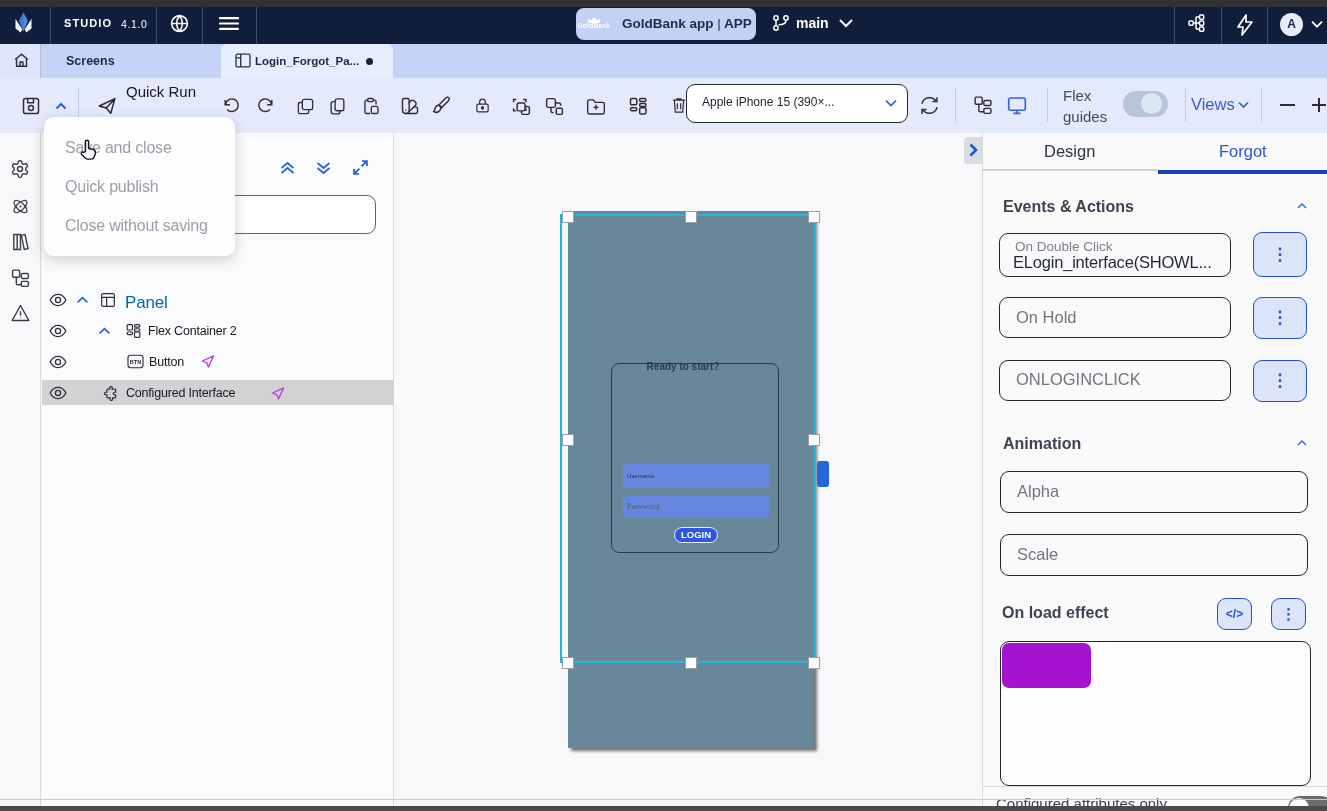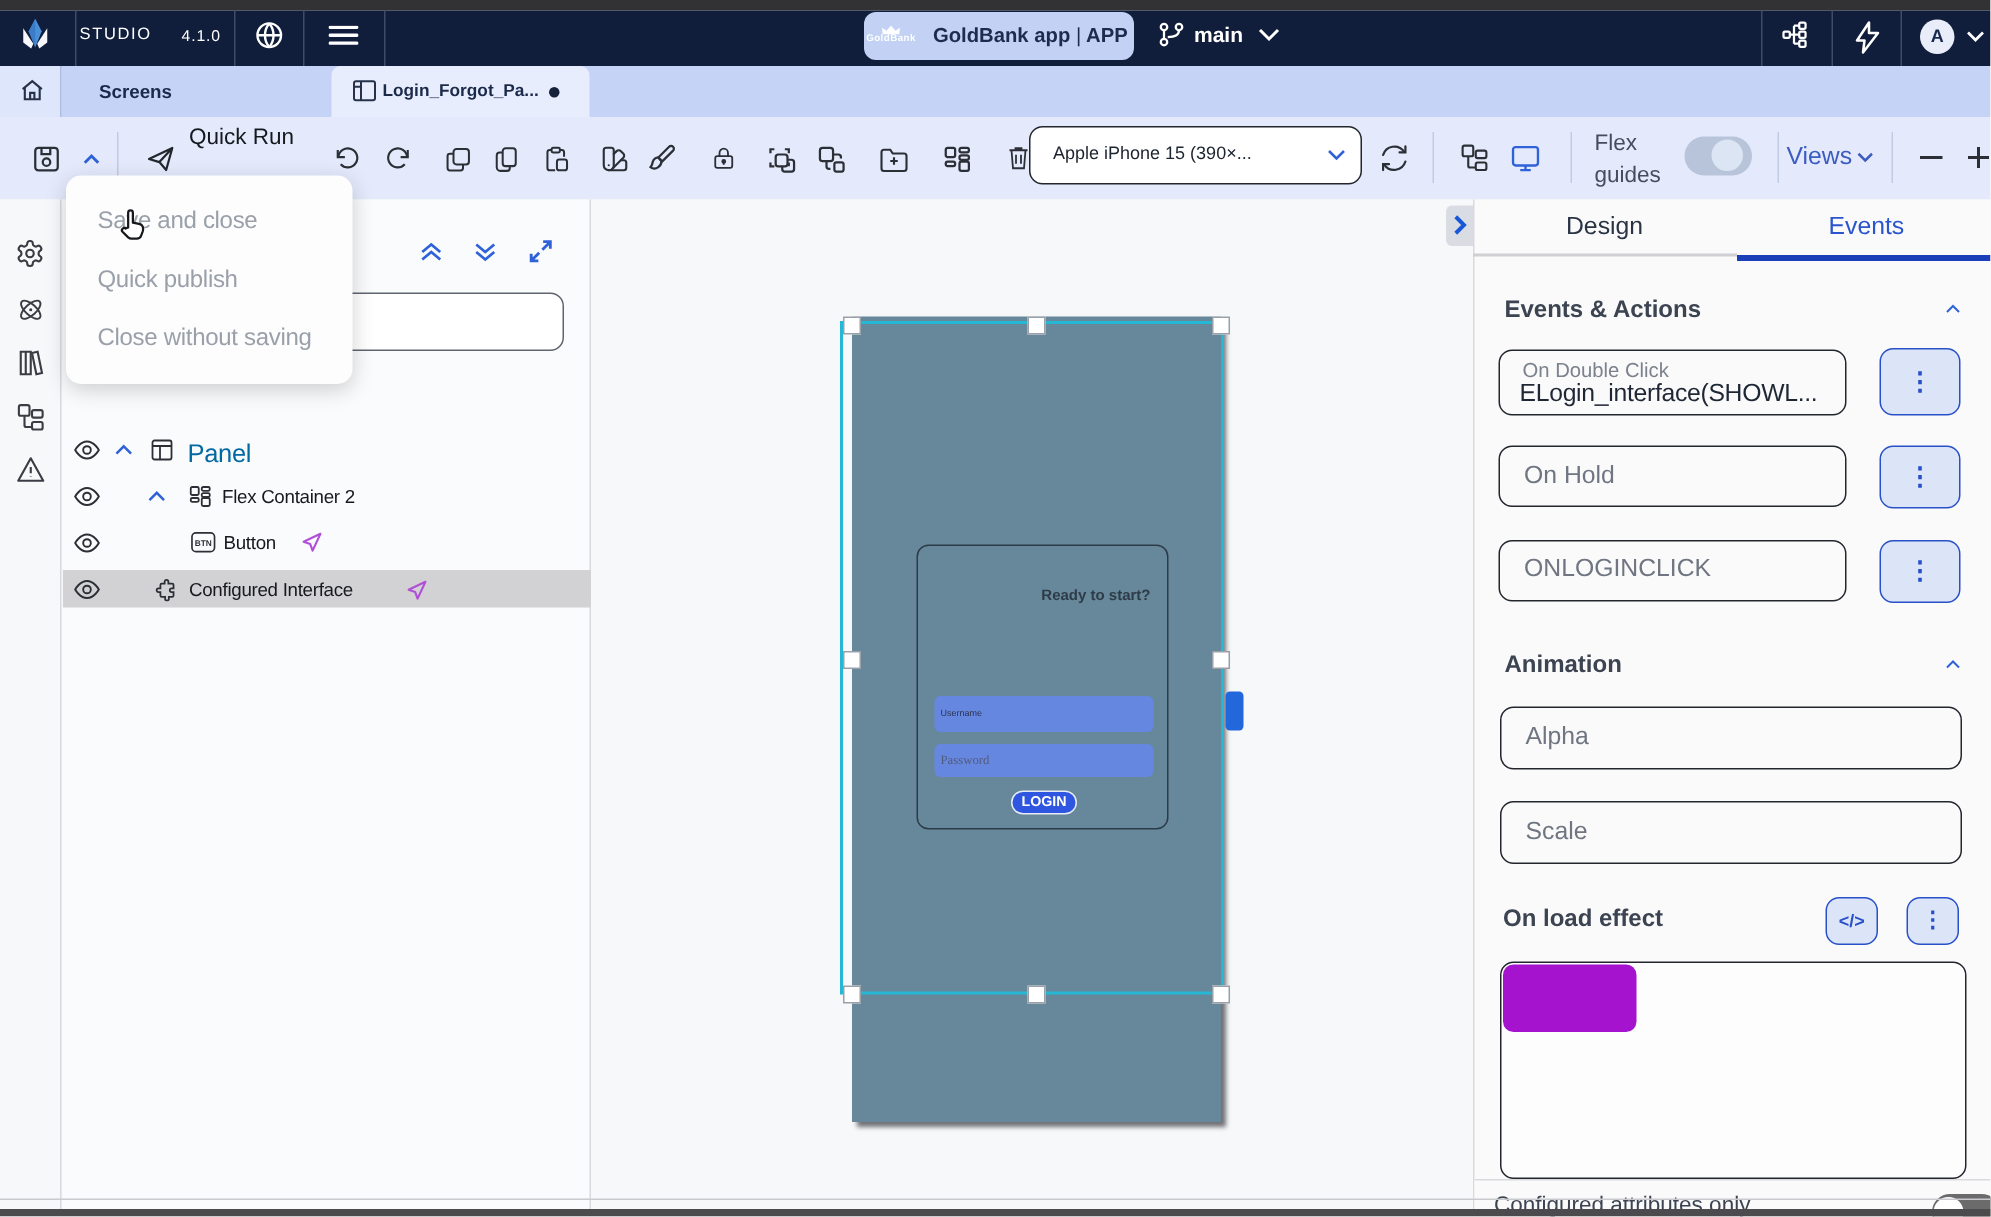--- a/index.html
+++ b/index.html
@@ -24,21 +24,21 @@
 <div class="abs" style="left:1221px;top:7px;width:1px;height:37px;background:#3d4a6b"></div>
 <div class="abs" style="left:1267px;top:7px;width:1px;height:37px;background:#3d4a6b"></div>
 
 <svg class="abs" style="left:15px;top:12px" width="17" height="21" viewBox="0 0 17 21">
   <polygon points="8.5,0.5 12.8,8.8 8.5,19.5 4.2,8.8" fill="#4a90d8"></polygon>
   <polygon points="8.5,0.5 4.2,8.8 8.5,19.5" fill="#3a7cc8"></polygon>
   <polygon points="0.5,6.8 7.2,17.2 5.8,20.4 0.5,16.4" fill="#f6f8fb"></polygon>
   <polygon points="16.5,6.8 9.8,17.2 11.2,20.4 16.5,16.4" fill="#f6f8fb"></polygon>
 </svg>
 
-<div class="abs" style="left:53px;top:17px;color:#fff;font-size:11px;font-weight:normal;letter-spacing:1.1px">STUDIO</div>
+<div class="abs" style="left:64px;top:17px;color:#fff;font-size:11px;font-weight:bold;letter-spacing:1.1px">STUDIO</div>
 <div class="abs" style="left:121px;top:18px;color:#fff;font-size:10.5px;letter-spacing:.6px">4.1.0</div>
 
 <svg class="abs" style="left:169px;top:13px" width="21" height="21" viewBox="0 0 24 24" fill="none" stroke="#fff" stroke-width="1.8">
   <circle cx="12" cy="12" r="9"></circle>
       <path d="M3 12h18M12 3a14 14 0 0 1 0 18M12 3a14 14 0 0 0 0 18"></path>
 </svg>
 
 <svg class="abs" style="left:219px;top:17px" width="20" height="13" viewBox="0 0 20 13" stroke="#fff" stroke-width="2.2" stroke-linecap="round">
   <path d="M1 1.2h18M1 6.5h18M1 11.8h18"></path>
 </svg>
@@ -320,21 +320,21 @@
 
 <svg class="abs" style="left:78px;top:137px" width="21" height="25" viewBox="0 0 24 28" fill="#fff" stroke="#16181c" stroke-width="1.7" stroke-linejoin="round" stroke-linecap="round">
   <path d="M8.5 16.5V5.2c0-1 .8-1.8 1.8-1.8s1.8.8 1.8 1.8v7.6l4.6.9c1.9.4 3.2 2 3.2 3.9 0 .6-.1 1.2-.3 1.8l-1.2 3.3a3.5 3.5 0 0 1-3.3 2.3h-4.1c-.9 0-1.8-.4-2.5-1l-4.3-4.3a1.7 1.7 0 0 1 2.4-2.4z"></path>
 </svg>
 
 <div class="abs" style="left:395px;top:133px;width:587px;height:667px;background:#f7f8fa"></div>
 
 <div class="abs" style="left:568px;top:211px;width:246px;height:537px;background:#67889a;box-shadow:3px 3px 3px rgba(25,25,30,.6)"></div>
 
 <div class="abs" style="left:611px;top:363px;width:168px;height:190px;border:1.4px solid #2c3b49;border-radius:8px"></div>
-<div class="abs" style="left:599px;top:392px;width:168px;text-align:right;color:#2d3c48;font-size:10px;font-weight:bold">Ready to start?</div>
+<div class="abs" style="left:599px;top:361px;width:168px;text-align:center;color:#2d3c48;font-size:10px;font-weight:bold">Ready to start?</div>
 <div class="abs" style="left:623px;top:464px;width:146px;height:24px;background:#6687e0;border-radius:4px"></div>
 <div class="abs" style="left:627px;top:473px;color:#2a3450;font-size:6px">Username</div>
 <div class="abs" style="left:623px;top:496px;width:146px;height:22px;background:#6687e0;border-radius:4px"></div>
 <div class="abs" style="left:627px;top:501px;color:#525c7c;font-size:8.5px;font-family:'Liberation Serif',serif">Password</div>
 <div class="abs" style="left:674px;top:527px;width:44px;height:16px;background:#2f56e0;border:1.5px solid #e8ecf4;border-radius:8px;color:#fff;font-size:9.5px;font-weight:bold;text-align:center;line-height:13px">LOGIN</div>
 
 
 <div class="abs" style="left:560px;top:214px;width:256px;height:449px;border:2px solid #25b7d3"></div>
 
 <div class="abs" style="left:562px;top:211px;width:12px;height:12px;background:#fff;border:1px solid #9aa0a8"></div>
@@ -349,21 +349,21 @@
 <div class="abs" style="left:817px;top:461px;width:12px;height:26px;background:#2267dc;border-radius:3px"></div>
 
 <div class="abs" style="left:964px;top:137px;width:18px;height:27px;background:#d9dce2;border-radius:4px 0 0 4px"></div>
 <svg class="abs" style="left:969px;top:143px" width="9" height="14" viewBox="0 0 9 14" fill="none" stroke="#1658d8" stroke-width="2.6">
   <path d="M1.5 1.5l5.5 5.5-5.5 5.5"></path>
 </svg>
 
 <div class="abs" style="left:982px;top:133px;width:345px;height:673px;background:#fafafb;border-left:1px solid #d9dade"></div>
 
 <div class="abs" style="left:1044px;top:142px;color:#2b3444;font-size:16.5px">Design</div>
-<div class="abs" style="left:1219px;top:142px;color:#2a55cc;font-size:16.5px">Events</div>
+<div class="abs" style="left:1219px;top:142px;color:#2a55cc;font-size:16.5px">Forgot</div>
 <div class="abs" style="left:982px;top:169px;width:176px;height:2px;background:#d0d0d3"></div>
 <div class="abs" style="left:1158px;top:170px;width:169px;height:4px;background:#1b3fb8"></div>
 
 <div class="abs" style="left:1003px;top:198px;color:#3c4452;font-size:16px;font-weight:bold">Events &amp; Actions</div>
 <svg class="abs" style="left:1296px;top:202px" width="12" height="8" viewBox="0 0 16 12" fill="none" stroke="#2f62d8" stroke-width="2">
   <path d="M2 9l6-6 6 6"></path>
 </svg>
 
 <div class="abs" style="left:999px;top:233px;width:232px;height:44px;background:#fafafb;border:1.3px solid #23262d;border-radius:9px"></div>
 <div class="abs" style="left:1015px;top:239px;color:#7b828d;font-size:13.5px">On Double Click</div>

